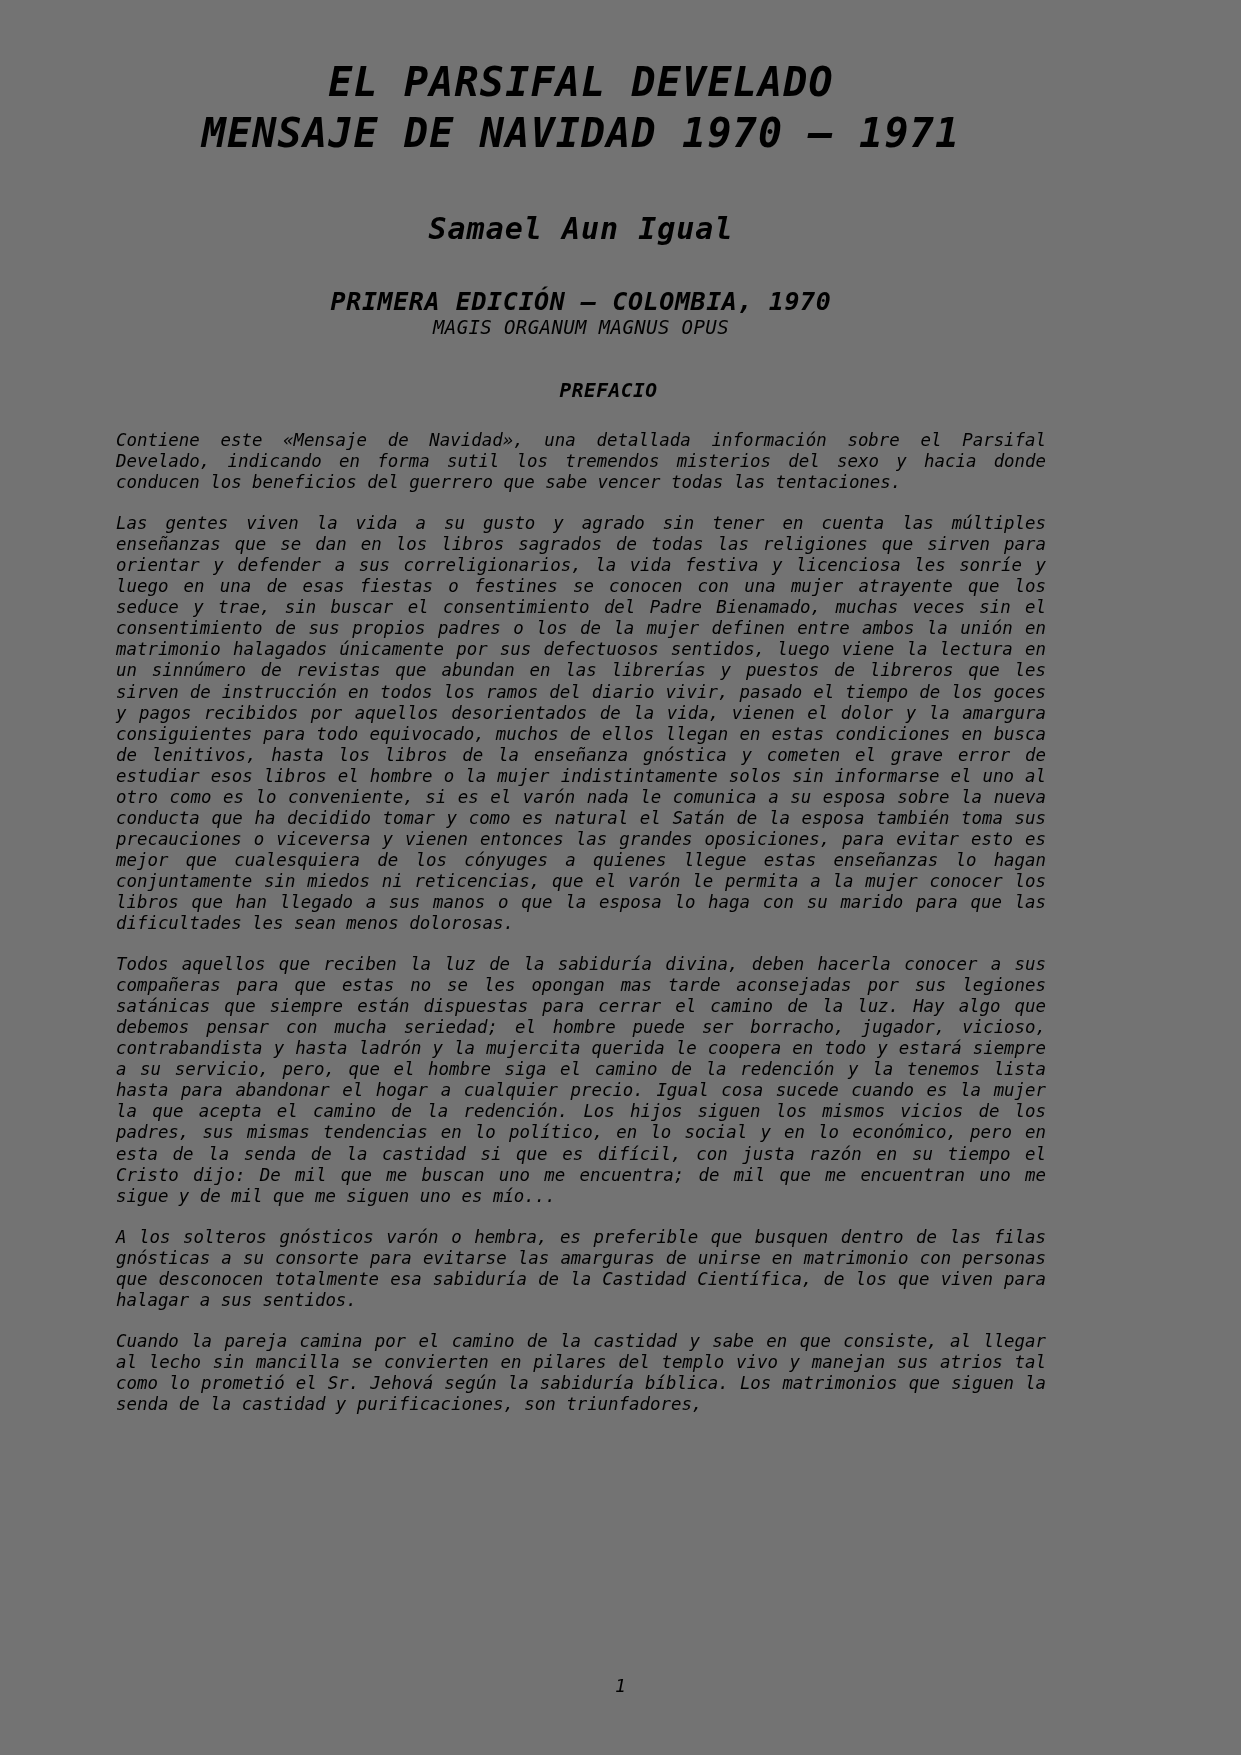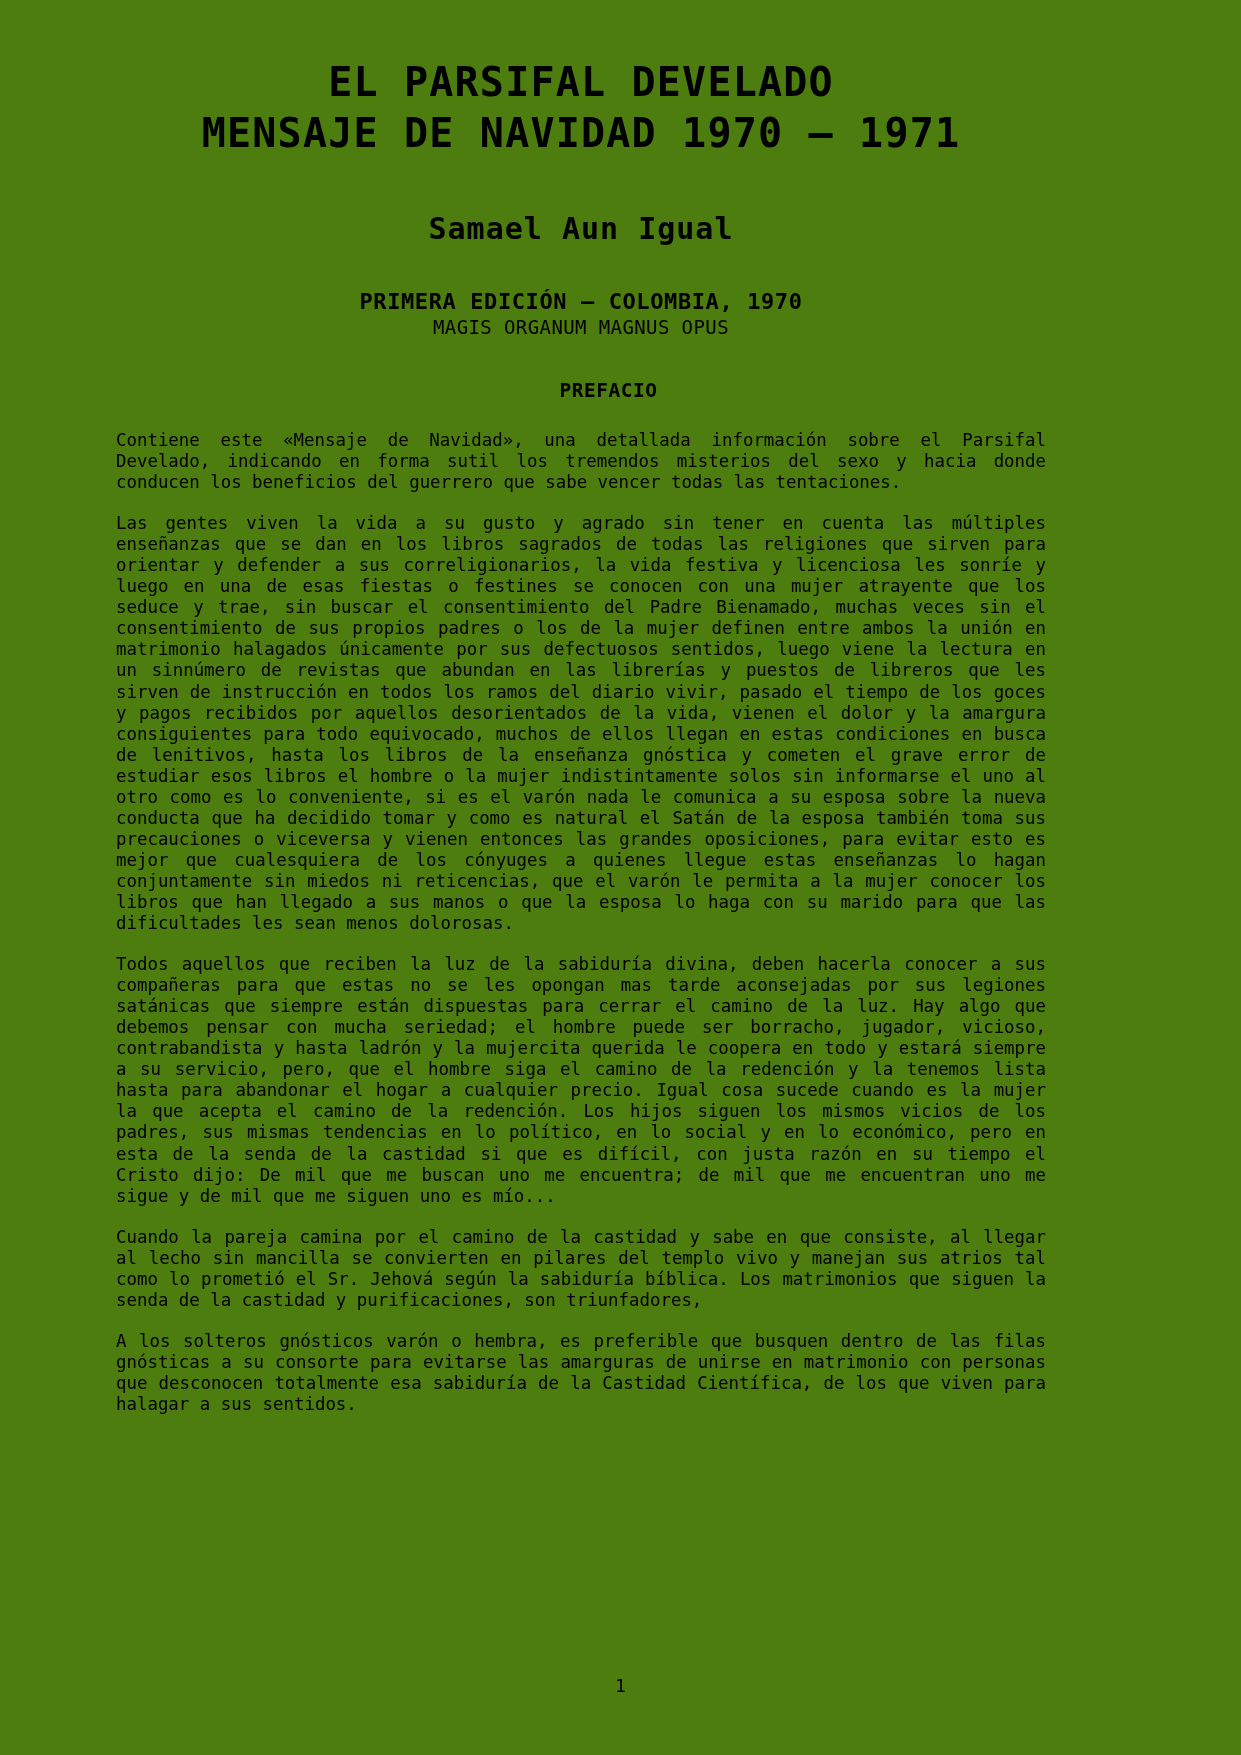--- a/index.html
+++ b/index.html
@@ -10,23 +10,24 @@
   body {
     font-family: "DejaVu Sans Mono", "Liberation Mono", monospace;
     color: #000000;
     -webkit-font-smoothing: antialiased;
   }
   .page {
     position: relative;
     width: 1241px;
     height: 1755px;
     margin: 0 auto;
-    background: #4d7c0f;
+    background: #737373;
     box-sizing: border-box;
     overflow: hidden;
+    font-style: italic;
   }
   .content {
     position: absolute;
     left: 116px;
     top: 0;
     width: 930px;
   }
 
   
   .title-block {
@@ -47,21 +48,21 @@
     font-size: 30px;
     line-height: 36px;
     letter-spacing: 1px;
     text-align: center;
     margin-top: 52px;
     white-space: pre;
   }
   .edition {
     font-family: "DejaVu Sans Mono", "Liberation Mono", monospace;
     font-weight: bold;
-    font-size: 22px;
+    font-size: 25px;
     line-height: 26px;
     letter-spacing: 0.6px;
     text-align: center;
     margin-top: 42px;
     white-space: pre;
   }
   .motto {
     font-family: "DejaVu Sans Mono", "Liberation Mono", monospace;
     font-weight: normal;
     font-size: 19px;
@@ -130,20 +131,20 @@
     <div class="edition">PRIMERA EDICIÓN – COLOMBIA, 1970</div>
 
     <div class="motto">MAGIS ORGANUM MAGNUS OPUS</div>
 
     <div class="section-heading">PREFACIO</div>
 
     <div class="body-text">
       <p class="para">Contiene este «Mensaje de Navidad», una detallada información sobre el Parsifal Develado, indicando en forma sutil los tremendos misterios del sexo y hacia donde conducen los beneficios del guerrero que sabe vencer todas las tentaciones.</p>
       <p class="para">Las gentes viven la vida a su gusto y agrado sin tener en cuenta las múltiples enseñanzas que se dan en los libros sagrados de todas las religiones que sirven para orientar y defender a sus correligionarios, la vida festiva y licenciosa les sonríe y luego en una de esas fiestas o festines se conocen con una mujer atrayente que los seduce y trae, sin buscar el consentimiento del Padre Bienamado, muchas veces sin el consentimiento de sus propios padres o los de la mujer definen entre ambos la unión en matrimonio halagados únicamente por sus defectuosos sentidos, luego viene la lectura en un sinnúmero de revistas que abundan en las librerías y puestos de libreros que les sirven de instrucción en todos los ramos del diario vivir, pasado el tiempo de los goces y pagos recibidos por aquellos desorientados de la vida, vienen el dolor y la amargura consiguientes para todo equivocado, muchos de ellos llegan en estas condiciones en busca de lenitivos, hasta los libros de la enseñanza gnóstica y cometen el grave error de estudiar esos libros el hombre o la mujer indistintamente solos sin informarse el uno al otro como es lo conveniente, si es el varón nada le comunica a su esposa sobre la nueva conducta que ha decidido tomar y como es natural el Satán de la esposa también toma sus precauciones o viceversa y vienen entonces las grandes oposiciones, para evitar esto es mejor que cualesquiera de los cónyuges a quienes llegue estas enseñanzas lo hagan conjuntamente sin miedos ni reticencias, que el varón le permita a la mujer conocer los libros que han llegado a sus manos o que la esposa lo haga con su marido para que las dificultades les sean menos dolorosas.</p>
       <p class="para">Todos aquellos que reciben la luz de la sabiduría divina, deben hacerla conocer a sus compañeras para que estas no se les opongan mas tarde aconsejadas por sus legiones satánicas que siempre están dispuestas para cerrar el camino de la luz. Hay algo que debemos pensar con mucha seriedad; el hombre puede ser borracho, jugador, vicioso, contrabandista y hasta ladrón y la mujercita querida le coopera en todo y estará siempre a su servicio, pero, que el hombre siga el camino de la redención y la tenemos lista hasta para abandonar el hogar a cualquier precio. Igual cosa sucede cuando es la mujer la que acepta el camino de la redención. Los hijos siguen los mismos vicios de los padres, sus mismas tendencias en lo político, en lo social y en lo económico, pero en esta de la senda de la castidad si que es difícil, con justa razón en su tiempo el Cristo dijo: De mil que me buscan uno me encuentra; de mil que me encuentran uno me sigue y de mil que me siguen uno es mío...</p>
+      <p class="para">A los solteros gnósticos varón o hembra, es preferible que busquen dentro de las filas gnósticas a su consorte para evitarse las amarguras de unirse en matrimonio con personas que desconocen totalmente esa sabiduría de la Castidad Científica, de los que viven para halagar a sus sentidos.</p>
       <p class="para">Cuando la pareja camina por el camino de la castidad y sabe en que consiste, al llegar al lecho sin mancilla se convierten en pilares del templo vivo y manejan sus atrios tal como lo prometió el Sr. Jehová según la sabiduría bíblica. Los matrimonios que siguen la senda de la castidad y purificaciones, son triunfadores,</p>
-      <p class="para">A los solteros gnósticos varón o hembra, es preferible que busquen dentro de las filas gnósticas a su consorte para evitarse las amarguras de unirse en matrimonio con personas que desconocen totalmente esa sabiduría de la Castidad Científica, de los que viven para halagar a sus sentidos.</p>
     </div>
 
   </div>
 
   <div class="page-number">1</div>
 </div>
 
 </body></html>

